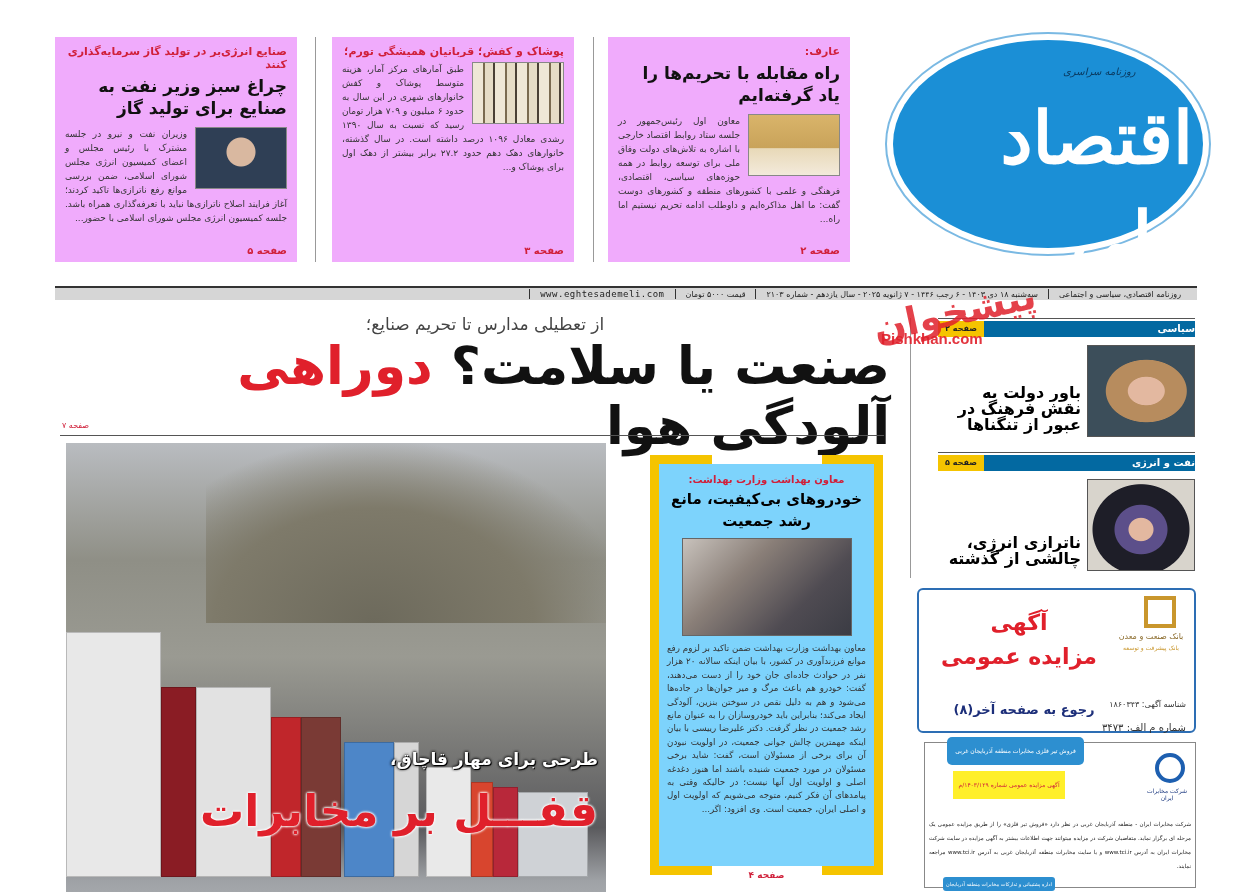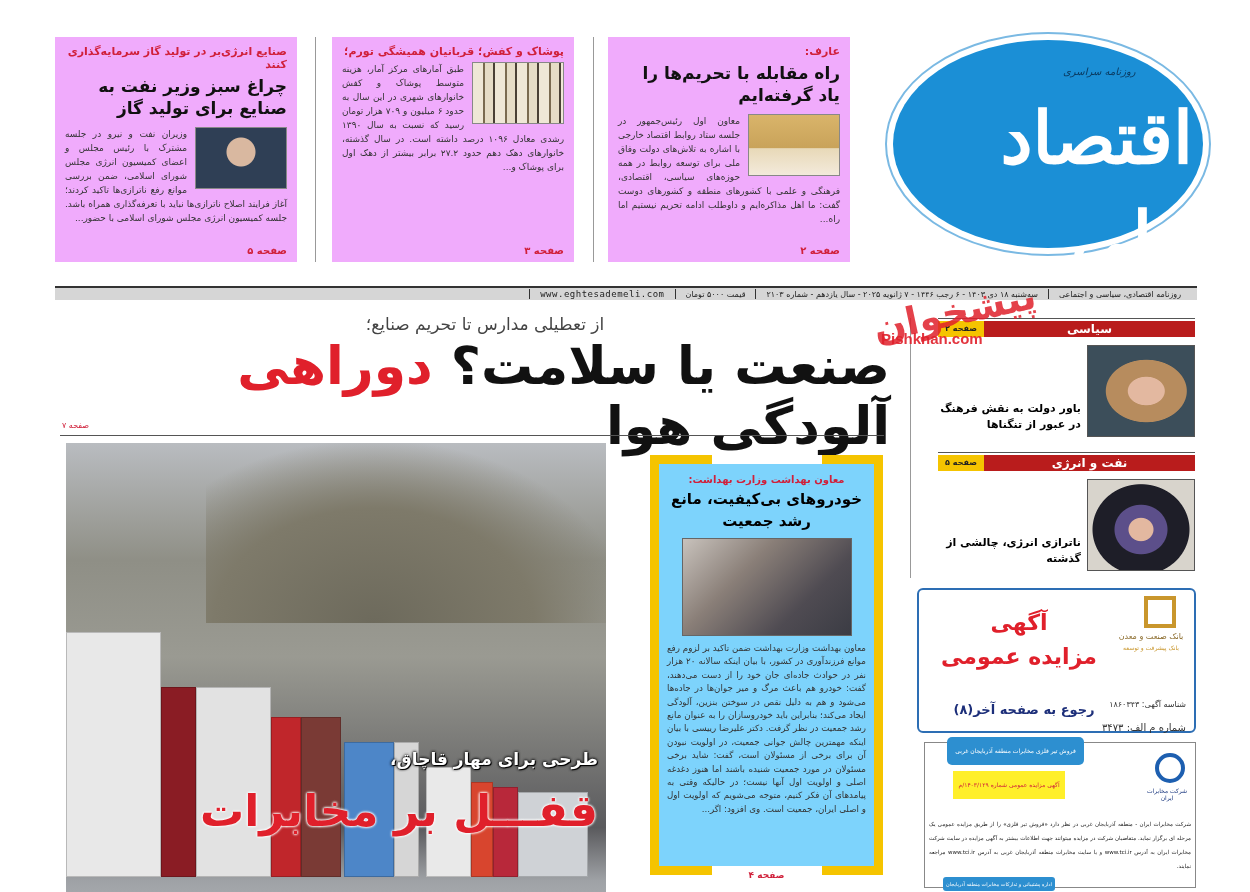--- a/index.html
+++ b/index.html
@@ -32,24 +32,24 @@
 .ybox .gapT{position:absolute;top:-9px;left:53px;width:110px;height:9px;background:#fff}
 .ybox .gapB{position:absolute;bottom:-9px;left:53px;width:110px;height:9px;background:#fff}
 .ybox .kicker{color:#d0203a;font-size:10px;font-weight:bold;text-align:center}
 .ybox .title{font-size:15px;font-weight:bold;text-align:center;line-height:22px;margin:3px 0 6px}
 .ybox .img{width:170px;height:98px;margin:0 auto 6px;background:linear-gradient(135deg,#c8c2bc 0%,#8a7f78 35%,#4f4b52 70%,#3b3c44 100%);border:1px solid #666}
 .ybox .body{font-size:8.7px;line-height:13.4px;color:#333;text-align:justify}
 .ybox .page{position:absolute;bottom:-14px;left:0;width:100%;text-align:center;font-size:9px;color:#d0203a;font-weight:bold}
 .side{position:absolute;left:938px;width:257px}
 .sec-bar{height:16px;display:flex;direction:ltr}
 .sec-bar .pg{width:46px;background:#f5c400;font-size:8px;font-weight:bold;color:#222;text-align:center;line-height:16px}
-.sec-bar .nm{flex:1;background:#b91c1c;color:#fff;font-size:12px;font-weight:bold;text-align:center;line-height:16px}
+.sec-bar .nm{flex:1;background:#0369a1;color:#fff;font-size:10px;font-weight:bold;text-align:right;line-height:16px}
 .side-item{display:flex;direction:rtl;margin-top:8px}
 .side-item .img{width:108px;height:92px;border:1px solid #555}
-.side-item .txt{flex:1;font-size:11px;font-weight:bold;line-height:16px;text-align:right;padding-right:6px;align-self:flex-end;padding-bottom:4px}
+.side-item .txt{flex:1;font-size:16px;font-weight:bold;line-height:16px;text-align:right;padding-right:6px;align-self:flex-end;padding-bottom:4px}
 .ad1{position:absolute;left:917px;top:588px;width:279px;height:145px;border:2px solid #2d6eb4;border-radius:6px;background:#fff}
 .ad2{position:absolute;left:924px;top:742px;width:272px;height:146px;border:1px solid #888;background:#fff}
 .watermark{position:absolute;left:872px;top:290px;color:#e0202b;font-size:38px;font-weight:bold;transform:rotate(-12deg);opacity:.85}
 .watermark2{position:absolute;left:881px;top:330px;color:#e0202b;font-size:15px;font-weight:bold;font-family:"Liberation Sans",sans-serif;opacity:.9;direction:ltr}
 </style>
 </head>
 <body>
 
 <div class="teaser" style="left:608px">
   <div class="kicker">عارف:</div>

